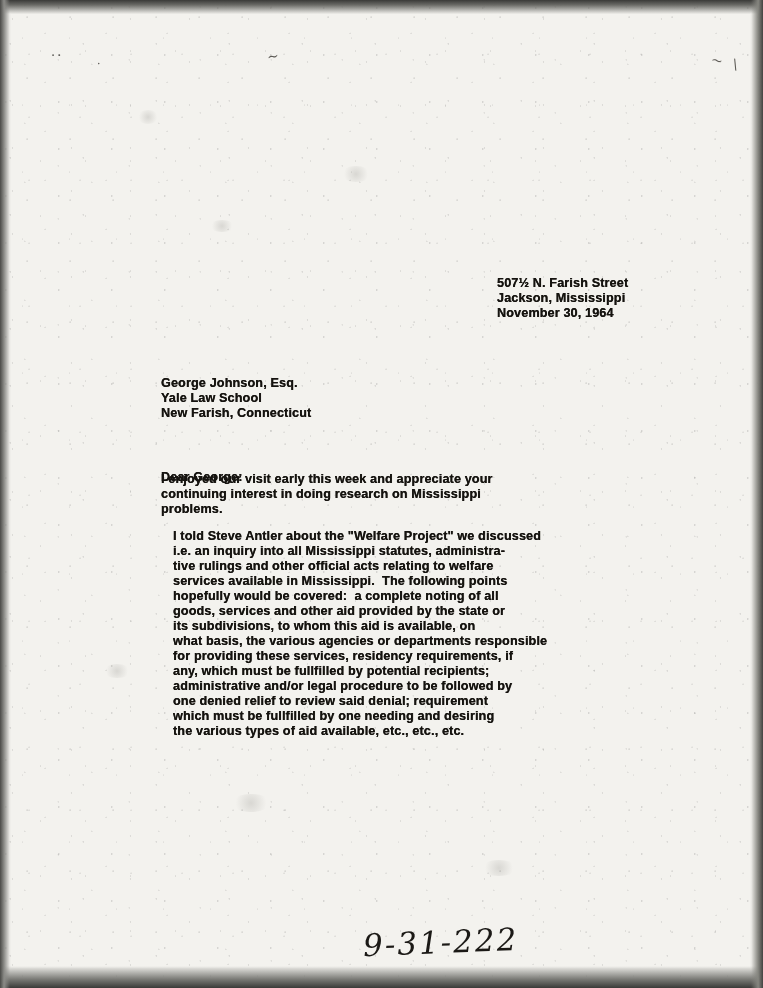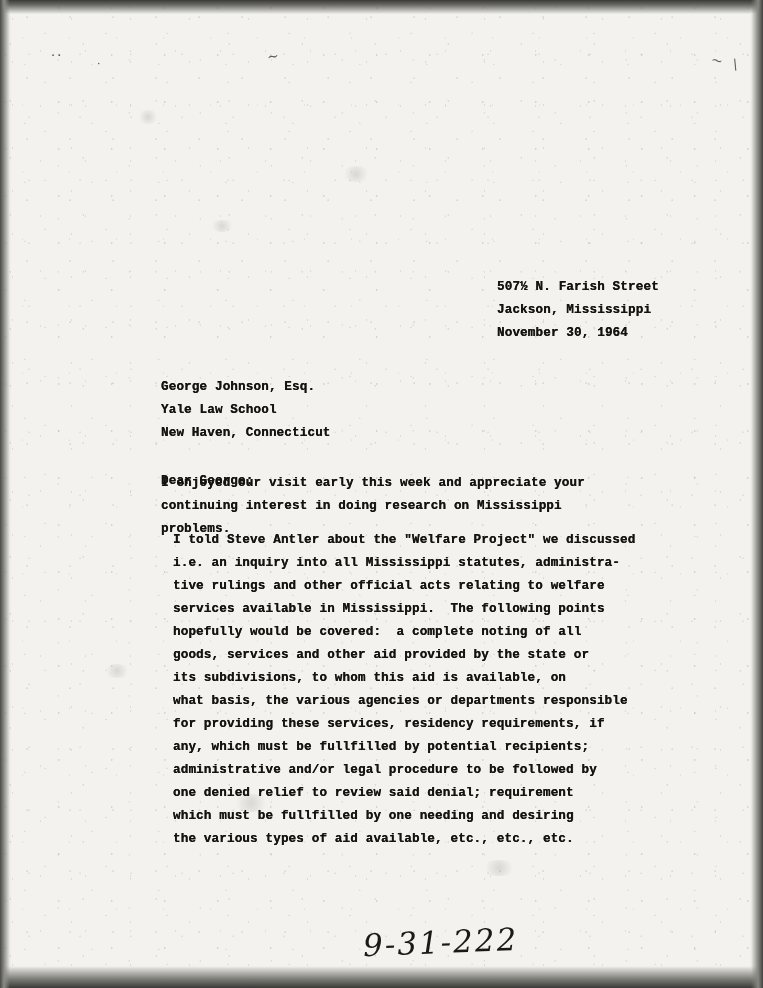--- a/index.html
+++ b/index.html
@@ -59,24 +59,24 @@
                       background: linear-gradient(to left, #434341 0%, #85857f 40%, rgba(239,238,234,0) 100%); }
 
   
   #paper {
     position: absolute;
     top: 14px; left: 11px; right: 13px; bottom: 20px;
     background: #f3f2ee;
   }
 
   .typed {
-    font-family: Liberation Mono, monospace;
+    font-family: Liberation Sans, sans-serif;
     color: #15130f;
     font-size: 12.6px;
-    line-height: 23px;
+    line-height: 15px;
     letter-spacing: .15px;
     white-space: pre-wrap;
     font-weight: bold;
     text-shadow: 0 0 .6px rgba(20,18,14,.85), .3px .25px .4px rgba(40,38,34,.35);
   }
 
   #letterhead-block {
     position: absolute;
     top: 262px;
     left: 486px;
@@ -167,21 +167,21 @@
     <div class="smudge" id="smudge-4"></div>
     <div class="smudge" id="smudge-5"></div>
     <div class="smudge" id="smudge-6"></div>
 
     <div class="typed" id="letterhead-block">507½ N. Farish Street
 Jackson, Mississippi
 November 30, 1964</div>
 
     <div class="typed" id="addressee-block">George Johnson, Esq.
 Yale Law School
-New Haven, Connecticut</div>
+New Farish, Connecticut</div>
 
     <div class="typed" id="salutation-block">Dear George:</div>
 
     <div class="typed" id="body-para-1">I enjoyed our visit early this week and appreciate your
 continuing interest in doing research on Mississippi
 problems.</div>
 
     <div class="typed" id="body-para-2">I told Steve Antler about the "Welfare Project" we discussed
 i.e. an inquiry into all Mississippi statutes, administra-
 tive rulings and other official acts relating to welfare

